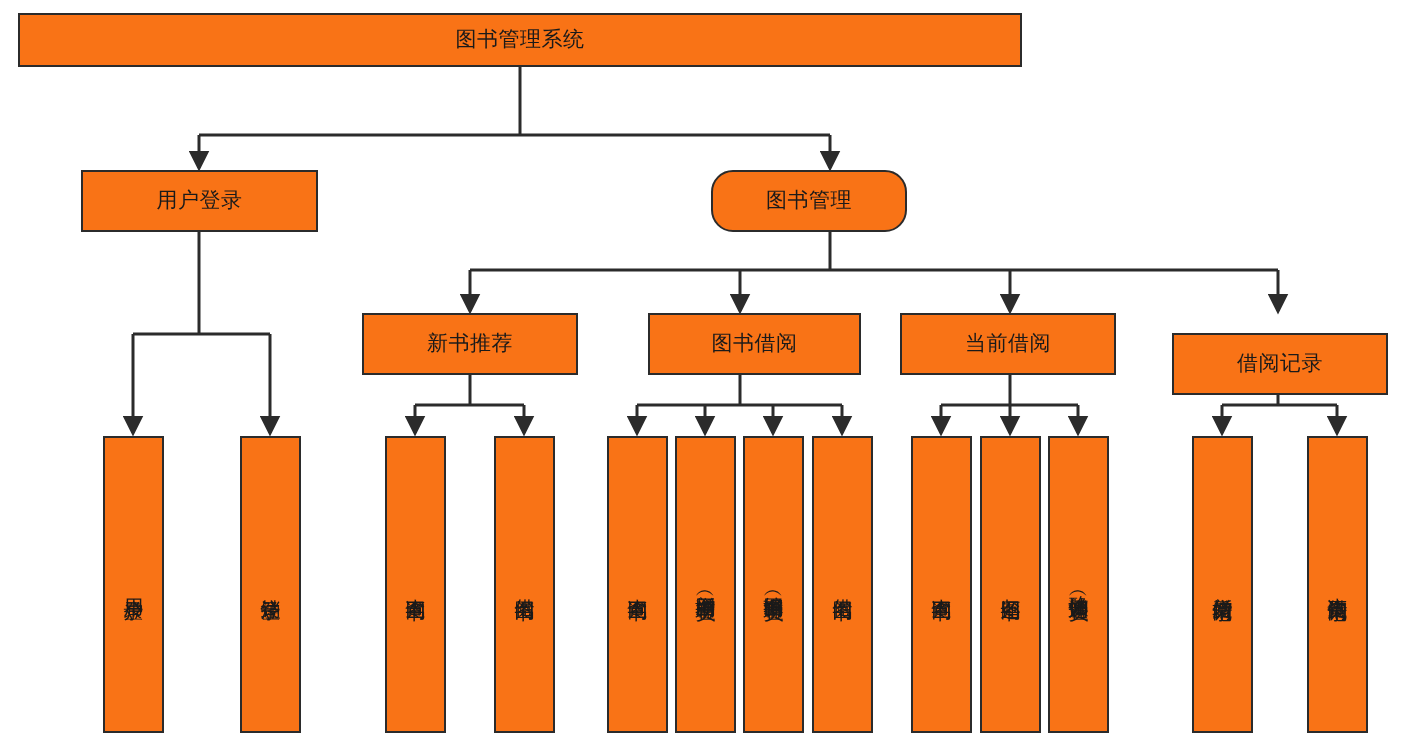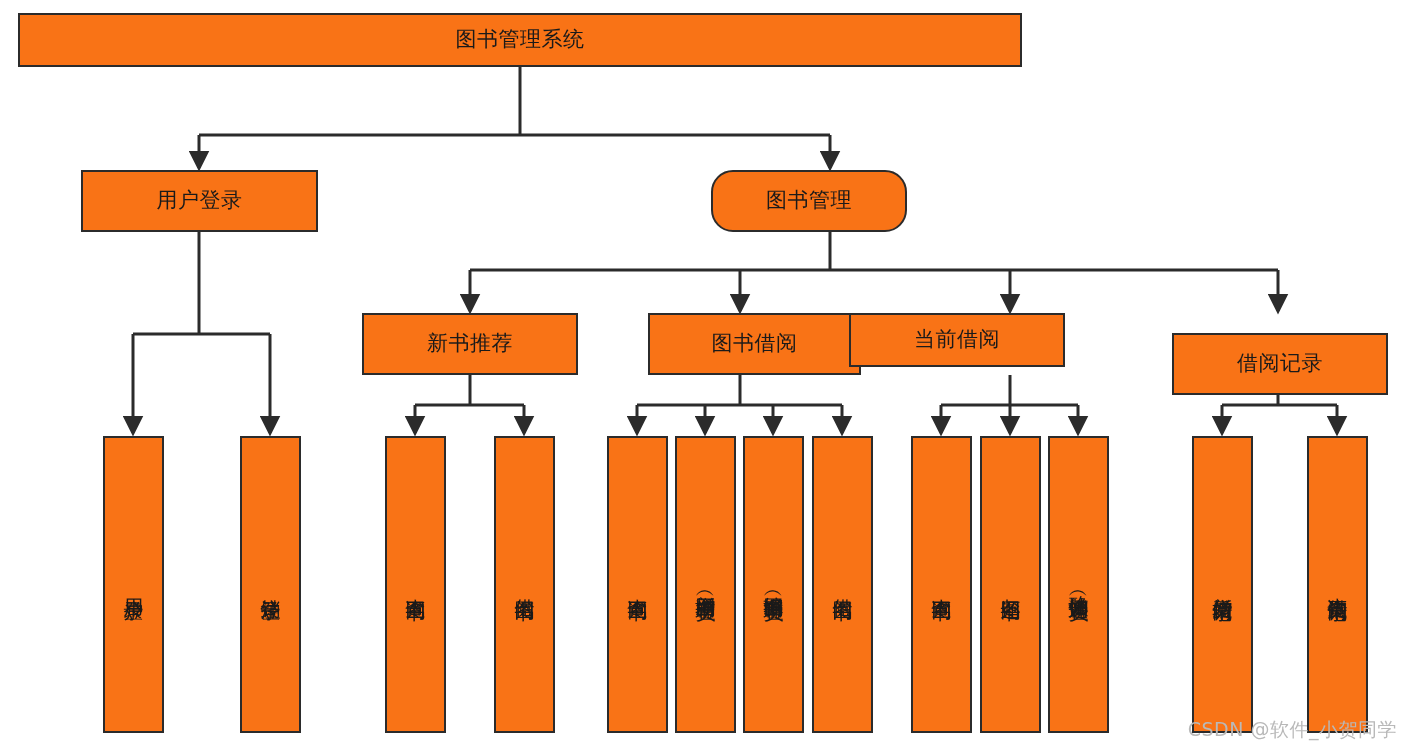--- a/index.html
+++ b/index.html
@@ -126,21 +126,21 @@
   <div class="node" style="left:711px; top:170px; width:196px; height:62px;border-radius:22px;">
     <span class="label-h">图书管理</span>
   </div>
 
   <div class="node" style="left:362px; top:313px; width:216px; height:62px;align-items:center;">
     <span class="label-h">新书推荐</span>
   </div>
   <div class="node" style="left:632px; top:313px; width:213px; height:62px;margin-left:16px;">
     <span class="label-h">图书借阅</span>
   </div>
-  <div class="node" style="left:849px; top:313px; width:216px; height:54px;">
+  <div class="node" style="left:900px; top:313px; width:216px; height:62px;">
     <span class="label-h">当前借阅</span>
   </div>
   <div class="node" style="left:1172px; top:313px; width:216px; height:62px;margin-top:20px;">
     <span class="label-h">借阅记录</span>
   </div>
 
   <div class="node leaf" style="left:103px; top:436px; width:61px; height:297px;">
     <span class="label-v">用户登录</span>
   </div>
   <div class="node leaf" style="left:240px; top:436px; width:61px; height:297px;">
@@ -177,15 +177,14 @@
     <span class="label-v">确认归还（管理员）</span>
   </div>
 
   <div class="node leaf" style="left:1192px; top:436px; width:61px; height:297px;">
     <span class="label-v">新增借阅记录</span>
   </div>
   <div class="node leaf" style="left:1307px; top:436px; width:61px; height:297px;">
     <span class="label-v">查询借阅记录</span>
   </div>
 
-  <div class="watermark">CSDN @软件_小贺同学</div>
 
 </div>
 
 </body></html>

